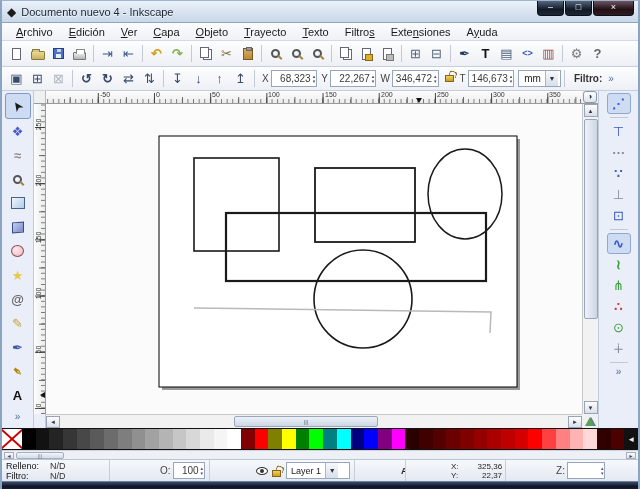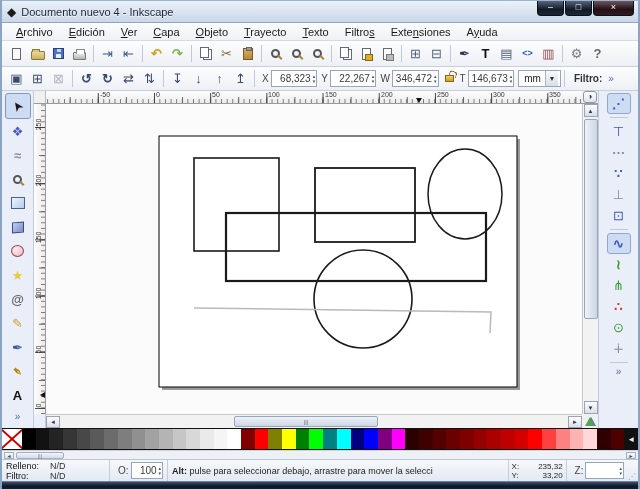--- a/index.html
+++ b/index.html
@@ -78,21 +78,21 @@
   .swatch{flex:1 1 auto;}
   .swatch.none{flex:0 0 20px;background:#fff;position:relative;overflow:hidden;}
   .swatch.none::before,.swatch.none::after{content:'';position:absolute;left:-4px;right:-4px;top:9px;height:2px;background:#c00;}
   .swatch.none::before{transform:rotate(42deg);}
   .swatch.none::after{transform:rotate(-42deg);}
   .pal-arrow{flex:0 0 14px;background:#111;color:#eee;font-size:8px;display:flex;align-items:center;justify-content:center;}
   .palscroll{flex:0 0 9px;background:#edf0f5;border-top:1px solid #cdd2dc;position:relative;}
   .ps-arrow{position:absolute;top:1px;width:10px;height:7px;font-size:5px;line-height:7px;text-align:center;color:#445;background:linear-gradient(#fbfcfe,#dde3ec);border:1px solid #a4aebe;}
   .ps-thumb{position:absolute;top:1px;left:14px;width:48px;height:7px;background:linear-gradient(#f2f5f9,#d4dce7);border:1px solid #a4aebe;border-radius:2px;font-size:5px;line-height:6px;text-align:center;color:#778;}
   
-  .statusbar{flex:0 0 22px;background:linear-gradient(#f6f8fb,#e3e9f2);border-top:1px solid #b9c4d4;display:flex;align-items:flex-end;font-size:9px;color:#222;}
+  .statusbar{flex:0 0 22px;background:linear-gradient(#f6f8fb,#e3e9f2);border-top:1px solid #b9c4d4;display:flex;align-items:flex-end;font-size:9px;color:#222;gap:42px;}
   .fs-block{flex:0 0 108px;display:flex;flex-direction:column;justify-content:center;padding-left:4px;border-right:1px solid #c6cdd8;height:100%;}
   .fs-row{display:flex;line-height:10px;}
   .fs-lab{width:44px;font-size:9px;color:#111;}
   .fs-val{font-size:9px;color:#333;}
   .sb-sec{display:flex;align-items:center;height:100%;padding:0 4px;border-right:1px solid #c6cdd8;}
   .sb-msg{flex:1 1 auto;overflow:hidden;white-space:nowrap;padding:0 4px;font-size:9px;color:#222;border-right:1px solid #c6cdd8;height:100%;display:flex;align-items:center;}
   .xy-block{flex:0 0 58px;display:flex;flex-direction:column;justify-content:center;font-family:"DejaVu Sans Mono",monospace;font-size:8px;line-height:9px;padding:0 3px;border-right:1px solid #c6cdd8;height:100%;}
   .xy-row{display:flex;justify-content:space-between;}
   .layerbox{display:flex;align-items:center;height:17px;background:#fff;border:1px solid #97a6bc;padding-left:4px;font-size:9px;min-width:64px;}
   .grip{width:10px;font-size:8px;color:#99a;align-self:flex-end;line-height:8px;}
@@ -551,31 +551,39 @@
     <div class="sb-sec">
       <span class="flabel">O:</span>
       <span class="fbox">
         <span class="fval" style="min-width:22px;">100</span>
         <span class="spin">
             <span>▴</span>
             <span>▾</span>
           </span>
       </span>
     </div>
+    <div class="sb-sec">
+      <span class="ci ci-eye" style="margin-right:4px;"></span>
+      <span class="ci ci-lock" style="margin-right:5px;"></span>
+      <span class="layerbox">
+        <span>Layer 1</span>
+        <span class="ddbtn">▼</span>
+      </span>
+    </div>
     <div class="sb-msg">
       <span><b>Alt:</b><span> pulse para seleccionar debajo, arrastre para mover la selecci</span></span>
     </div>
     <div class="xy-block">
       <div class="xy-row">
           <span>X:</span>
-          <span>235,32</span>
+          <span>325,36</span>
         </div>
       <div class="xy-row">
           <span>Y:</span>
-          <span>33,20</span>
+          <span>22,37</span>
         </div>
     </div>
     <div class="sb-sec" style="border-right:none;">
       <span class="flabel">Z:</span>
       <span class="fbox">
         <span class="fval" style="min-width:28px;margin-top:41px;">43%</span>
         <span class="spin">
             <span>▴</span>
             <span>▾</span>
           </span>

